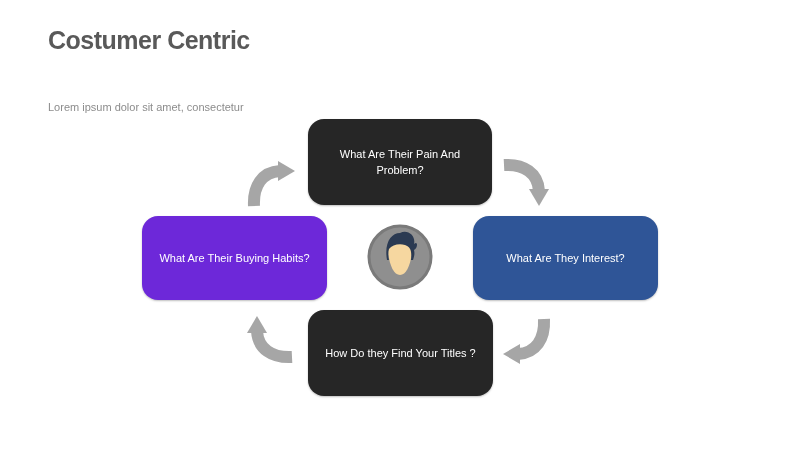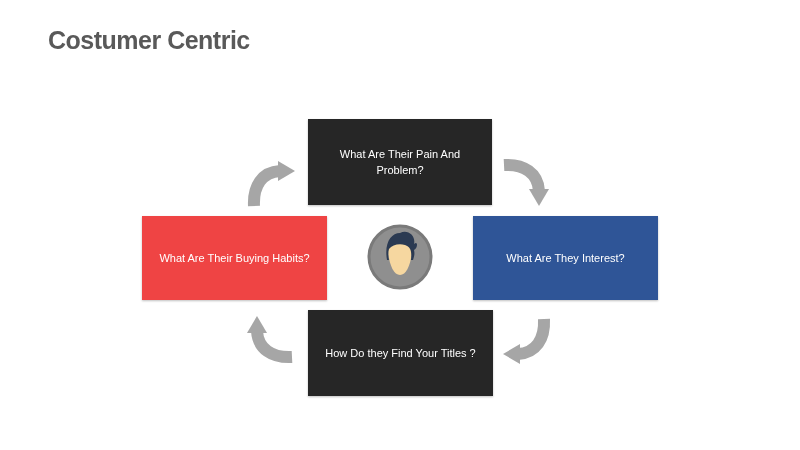--- a/index.html
+++ b/index.html
@@ -21,21 +21,21 @@
     position:absolute;left:48px;top:26px;margin:0;
     font-size:25px;font-weight:bold;color:#595959;
     letter-spacing:-0.5px;
   }
   .slide-subtitle{
     position:absolute;left:48px;top:101px;margin:0;
     font-size:11px;color:#8c8c8c;
   }
   .box{
     position:absolute;
-    border-radius:0;
+    border-radius:16px;
     display:flex;align-items:center;justify-content:center;
     text-align:center;
     font-size:11px;line-height:1.5;
     color:#fff;
     padding:0 10px;box-sizing:border-box;
     box-shadow:0 1px 2px rgba(0,0,0,0.25);
   }
   .box span{display:inline-block;}
   .box-top{left:308px;top:119px;width:184px;height:86px;}
   .box-top span{max-width:150px;}
@@ -53,20 +53,21 @@
   .arrow-br{left:501px;top:315px;transform:rotate(180deg);}
   .arrow-bl{left:246px;top:314px;transform:rotate(270deg);}
   svg{display:block;width:100%;height:100%;}
 </style>
 </head>
 <body>
 
 <div class="slide" style="background: rgb(255, 255, 255);">
 
   <h1 class="slide-title" style="color: rgb(89, 89, 89);">Costumer Centric</h1>
+  <p class="slide-subtitle" style="color: rgb(140, 140, 140);">Lorem ipsum dolor sit amet, consectetur</p>
 
   <div>
 
     <div class="arrow arrow-tl">
       <svg viewBox="0 0 50 50" aria-hidden="true">
         <path d="M7 46 C 6 26, 15 12, 33 11" fill="none" stroke="var(--arrow-color)" stroke-width="12"></path>
         <polygon points="31,1 31,21 48,11" fill="var(--arrow-color)"></polygon>
       </svg>
     </div>
     <div class="arrow arrow-tr">
@@ -90,21 +91,21 @@
 
     <div class="box box-top" style="background: rgb(38, 38, 38); color: rgb(255, 255, 255);">
       <span>What Are Their Pain And Problem?</span>
     </div>
     <div class="box box-right" style="background: rgb(47, 85, 151); color: rgb(255, 255, 255);">
       <span>What Are They Interest?</span>
     </div>
     <div class="box box-bottom" style="background: rgb(38, 38, 38); color: rgb(255, 255, 255);">
       <span>How Do they Find Your Titles ?</span>
     </div>
-    <div class="box box-left" style="background: #ef4444; color: rgb(255, 255, 255);">
+    <div class="box box-left" style="background: #6d28d9; color: rgb(255, 255, 255);">
       <span>What Are Their Buying Habits?</span>
     </div>
 
     <div class="avatar">
       <svg viewBox="-34 -34 68 68" aria-hidden="true">
         <circle r="31" fill="var(--avatar-circle)" stroke="var(--avatar-ring)" stroke-width="3"></circle>
 
         <path d="M -12 -10 C -12 5, -7 18, 0 18 C 7 18, 12 5, 12 -10 C 12 -18, -12 -18, -12 -10 Z" fill="var(--avatar-skin)"></path>
 
         <path d="M -13 3

